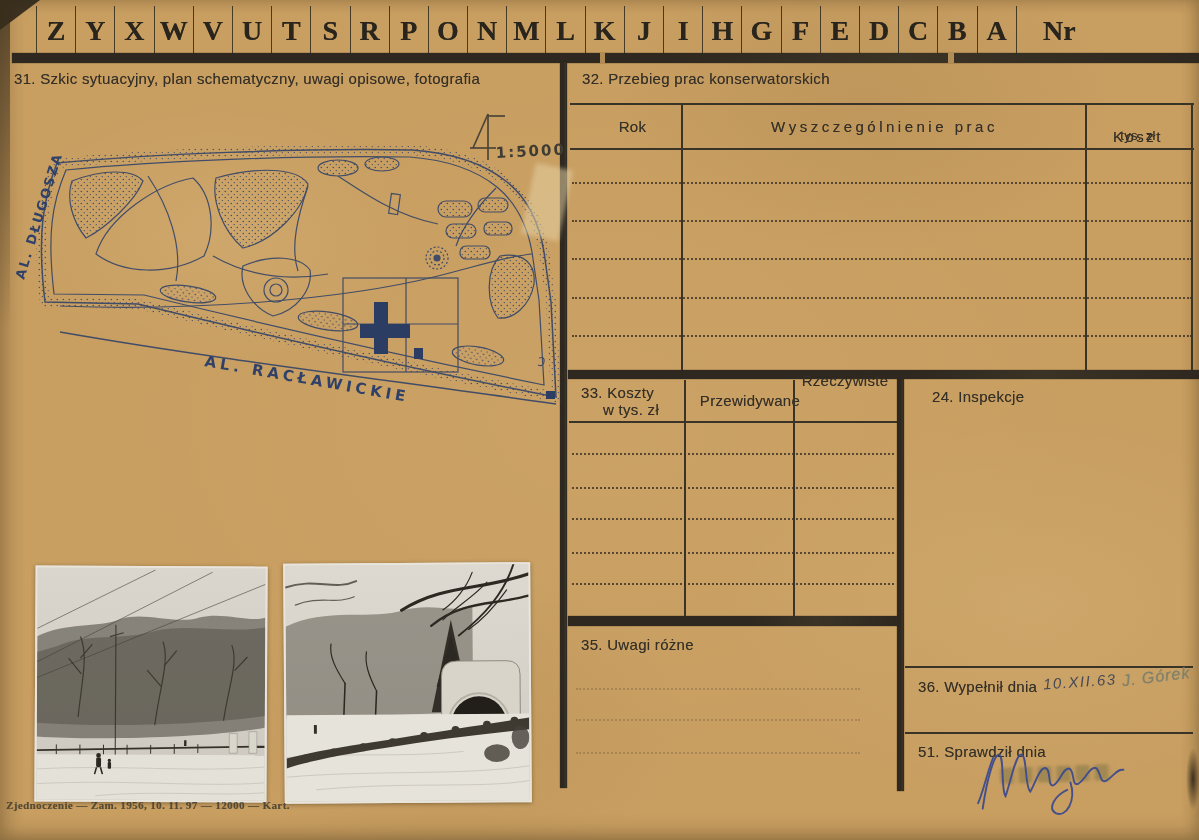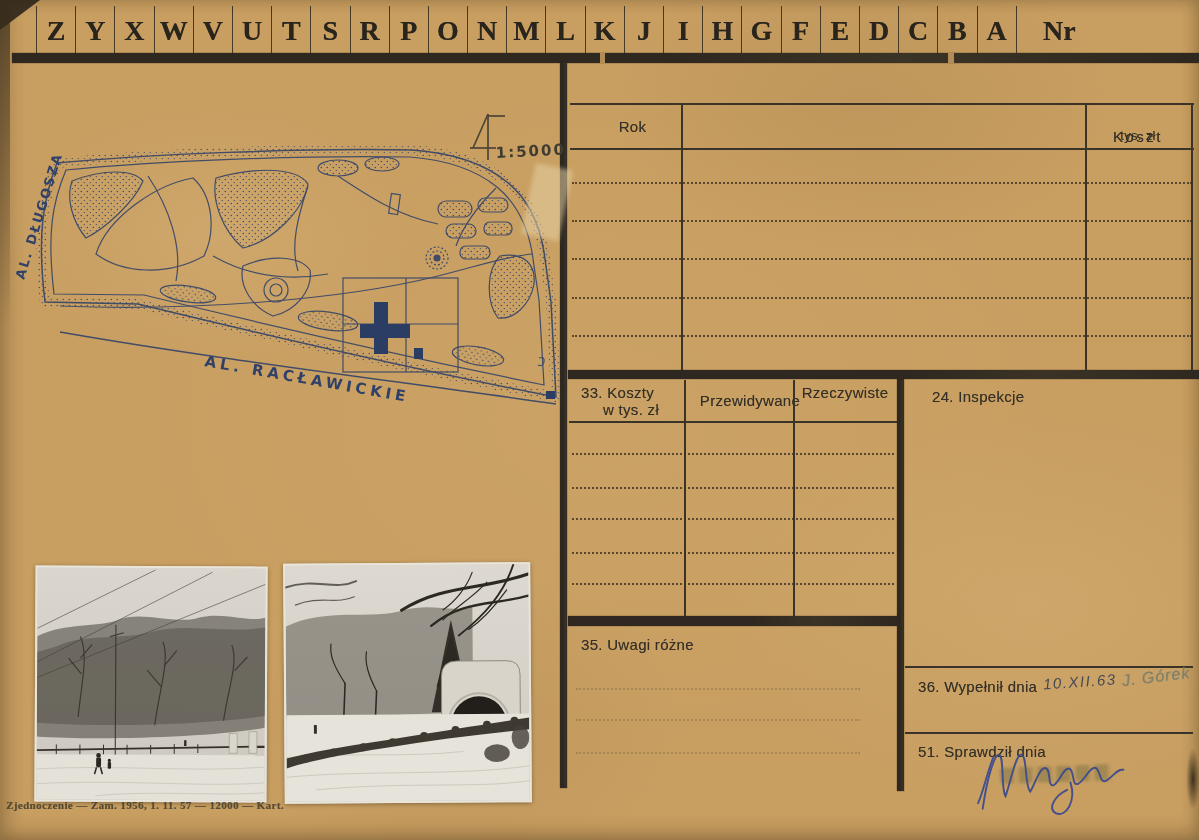--- a/index.html
+++ b/index.html
@@ -87,20 +87,21 @@
 
   <div class="abs bar" style="left:12px;top:53px;width:1187px;height:10px;"></div>
   <div class="abs bar-gap" style="left:600px;top:53px;width:5px;height:10px;"></div>
   <div class="abs bar-gap" style="left:948px;top:53px;width:6px;height:10px;"></div>
 
   <div class="abs bar" style="left:560px;top:62px;width:7px;height:726px;"></div>
   <div class="abs bar" style="left:897px;top:378px;width:7px;height:413px;"></div>
   <div class="abs bar" style="left:568px;top:370px;width:631px;height:9px;"></div>
   <div class="abs bar" style="left:568px;top:616px;width:330px;height:10px;"></div>
 
+  <div class="abs lbl" style="left:14px;top:70px;">31. Szkic sytuacyjny, plan schematyczny, uwagi opisowe, fotografia</div>
 
   <svg class="abs" style="left:8px;top:106px;" width="556" height="312" viewBox="0 0 556 312">
     <defs>
       <pattern id="dots" width="6" height="6" patternUnits="userSpaceOnUse">
         <circle cx="1.3" cy="1.5" r=".8" fill="#2f4168"></circle>
         <circle cx="4.3" cy="4.6" r=".7" fill="#2f4168"></circle>
       </pattern>
     </defs>
     <g stroke="#2f4168" fill="none" stroke-width="1.2" opacity=".88">
 
@@ -160,38 +161,40 @@
       <line x1="462" y1="42" x2="488" y2="42"></line>
       <line x1="480" y1="10" x2="497" y2="10"></line>
     </g>
     <text transform="translate(488,52) rotate(-3)" font-family="DejaVu Sans,sans-serif" font-size="15" font-weight="bold" letter-spacing="2" fill="#3f3c33">1:5000</text>
 
     <text transform="translate(16,174) rotate(-73)" font-family="DejaVu Sans,sans-serif" font-size="13" font-weight="bold" letter-spacing="2" fill="#2f4168">AL. DŁUGOSZA</text>
     <text transform="translate(196,260) rotate(10)" font-family="DejaVu Sans,sans-serif" font-size="15" font-weight="bold" letter-spacing="4" fill="#2f4168">AL. RACŁAWICKIE</text>
   </svg>
   <div class="abs" id="tape"></div>
 
+  <div class="abs lbl" style="left:582px;top:70px;">32. Przebieg prac konserwatorskich</div>
   <div class="abs rule" style="left:570px;top:103px;width:624px;height:2px;"></div>
   <div class="abs rule" style="left:570px;top:148px;width:624px;height:2.4px;"></div>
   <div class="abs rule" style="left:681px;top:104px;width:1.8px;height:266px;"></div>
   <div class="abs rule" style="left:1085px;top:104px;width:1.8px;height:266px;"></div>
   <div class="abs rule" style="left:1191px;top:104px;width:1.8px;height:266px;"></div>
   <div class="abs lbl center" style="left:595px;top:118px;width:75px;">Rok</div>
+  <div class="abs lbl center sp3" style="left:692px;top:118px;width:385px;">Wyszczególnienie prac</div>
   <div class="abs lbl center sp2" style="left:1090px;top:128px;width:96px;">Koszt</div>
   <div class="abs lbl center" style="left:1090px;top:128px;width:96px;font-size:13px;">tys. zł</div>
   <div class="abs dotted" style="left:572px;top:182px;width:620px;"></div>
   <div class="abs dotted" style="left:572px;top:220px;width:620px;"></div>
   <div class="abs dotted" style="left:572px;top:258px;width:620px;"></div>
   <div class="abs dotted" style="left:572px;top:297px;width:620px;"></div>
   <div class="abs dotted" style="left:572px;top:335px;width:620px;"></div>
 
   <div class="abs lbl" style="left:581px;top:384px;">33. Koszty</div>
   <div class="abs lbl" style="left:603px;top:401px;">w tys. zł</div>
   <div class="abs lbl center" style="left:686px;top:392px;width:128px;">Przewidywane</div>
-  <div class="abs lbl center" style="left:795px;top:384px;width:100px;">Rzeczywiste</div>
+  <div class="abs lbl center" style="left:795px;top:372px;width:100px;">Rzeczywiste</div>
   <div class="abs rule" style="left:569px;top:421px;width:328px;height:2.2px;"></div>
   <div class="abs rule" style="left:684px;top:380px;width:1.8px;height:236px;"></div>
   <div class="abs rule" style="left:793px;top:380px;width:1.8px;height:236px;"></div>
   <div class="abs dotted" style="left:572px;top:453px;width:322px;"></div>
   <div class="abs dotted" style="left:572px;top:487px;width:322px;"></div>
   <div class="abs dotted" style="left:572px;top:518px;width:322px;"></div>
   <div class="abs dotted" style="left:572px;top:552px;width:322px;"></div>
   <div class="abs dotted" style="left:572px;top:583px;width:322px;"></div>
 
   <div class="abs lbl" style="left:932px;top:388px;">24. Inspekcje</div>
@@ -312,19 +315,19 @@
         <circle cx="140" cy="174" r="4"></circle>
         <circle cx="172" cy="168" r="4"></circle>
       <circle cx="204" cy="163" r="4"></circle>
         <circle cx="232" cy="159" r="4"></circle>
     </g>
     <ellipse cx="214" cy="192" rx="13" ry="9" fill="#4a453c" opacity=".85"></ellipse>
     <ellipse cx="238" cy="176" rx="9" ry="12" fill="#45403a" opacity=".8"></ellipse>
     <rect x="28" y="162" width="3" height="9" fill="#33302a"></rect>
   </svg>
 
-  <div class="abs imprint" style="left:6px;top:799px;">Zjednoczenie — Zam. 1956, 1. 11. 57 — 12000 — Kart.</div>
+  <div class="abs imprint" style="left:6px;top:799px;">Zjednoczenie — Zam. 1956, 10. 11. 97 — 12000 — Kart.</div>
 
   <div class="abs" id="corner-tl"></div>
   <div class="abs" id="edge-left"></div>
   <div class="abs" id="edge-blob"></div>
 
 </div>
 
 </body></html>

